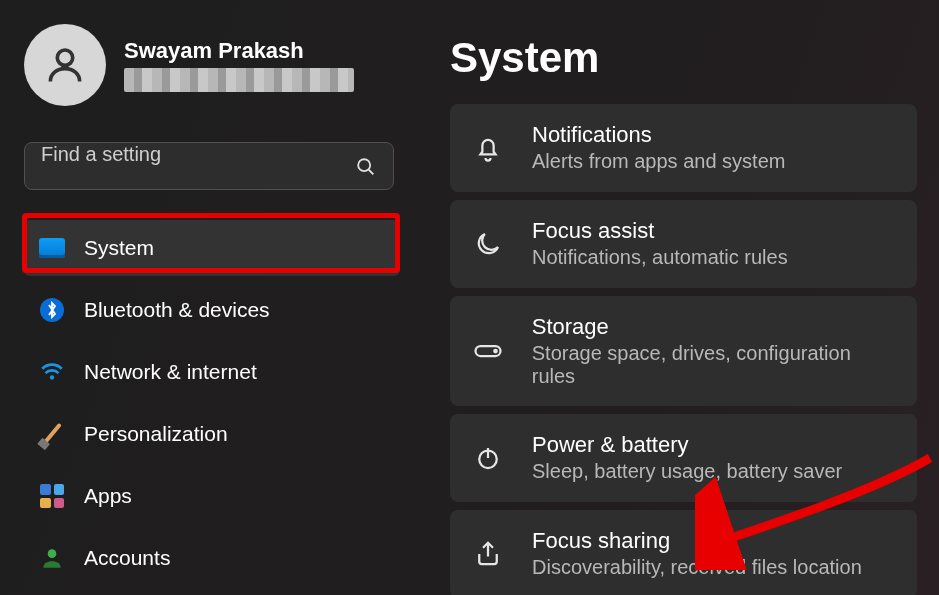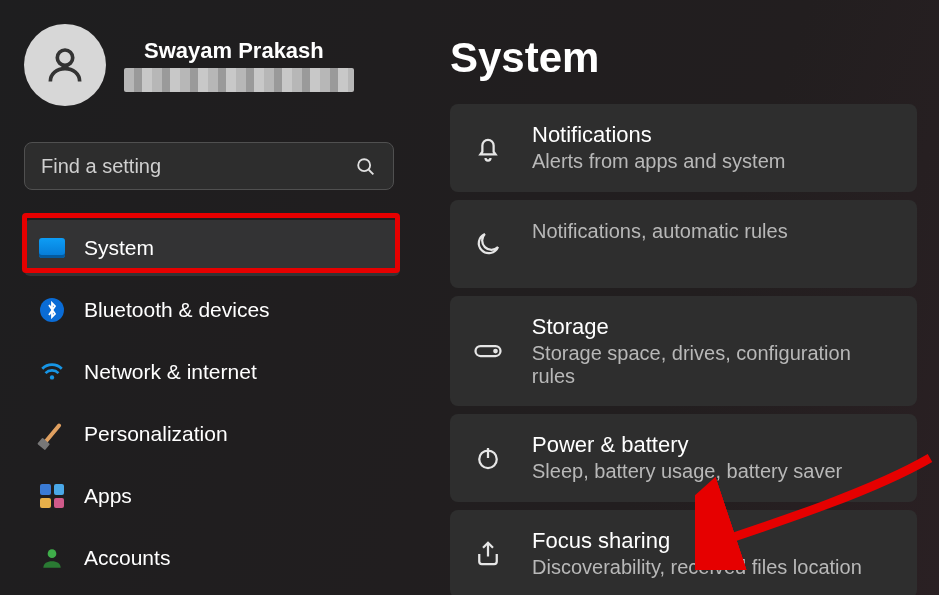--- a/index.html
+++ b/index.html
@@ -34,35 +34,35 @@
     width: 82px;
     height: 82px;
     border-radius: 50%;
     background: #d7d7d7;
     display: flex;
     align-items: center;
     justify-content: center;
   }
   .avatar svg { width: 44px; height: 44px; }
   .profile-text { display:flex; flex-direction:column; gap:4px; }
-  .profile-name { font-size: 22px; font-weight: 600; color:#fff;margin-left:20px; }
+  .profile-name { font-size: 22px; font-weight: 600; color:#fff; }
   .profile-sub {
     width: 230px; height: 24px;
     background: repeating-linear-gradient(90deg,#b7b7b7 0 10px,#9a9a9a 10px 18px,#c8c8c8 18px 28px);
     filter: blur(0.3px);
     border-radius:2px;
   }
   .search {
     position: relative;
     width: 370px;
     height: 48px;
     background: #2d2d2d;
     border: 1px solid #505050;
     border-radius: 8px;
-    display:flex; align-items:center;
+    display:flex; align-items:flex-start;
     padding: 0 50px 0 16px;
     margin-bottom: 30px;
   }
   .search input {
     background: transparent; border: none; outline: none;
     color: #d0d0d0; font-size: 20px; width:100%;
   }
   .search input::placeholder { color: #cfcfcf; }
   .search-icon { position:absolute; right:16px; top:13px; }
   .nav { display:flex; flex-direction:column; gap:6px; }
@@ -228,20 +228,21 @@
         </div>
       </div>
 
       <div class="card">
         <span class="cicon">
           <svg viewBox="0 0 24 24" fill="none" stroke-width="1.8">
               <path d="M20 14.5A8 8 0 1 1 9.5 4a6.5 6.5 0 0 0 10.5 10.5Z"></path>
             </svg>
         </span>
         <div>
+          <div class="card-title">Focus assist</div>
           <div class="card-sub">Notifications, automatic rules</div>
         </div>
       </div>
 
       <div class="card">
         <span class="cicon">
           <svg viewBox="0 0 24 14" fill="none" stroke-width="1.8">
               <rect x="2" y="3" width="20" height="8" rx="4"></rect>
               <circle cx="18" cy="7" r="1" fill="#e6e6e6"></circle>
             </svg>

